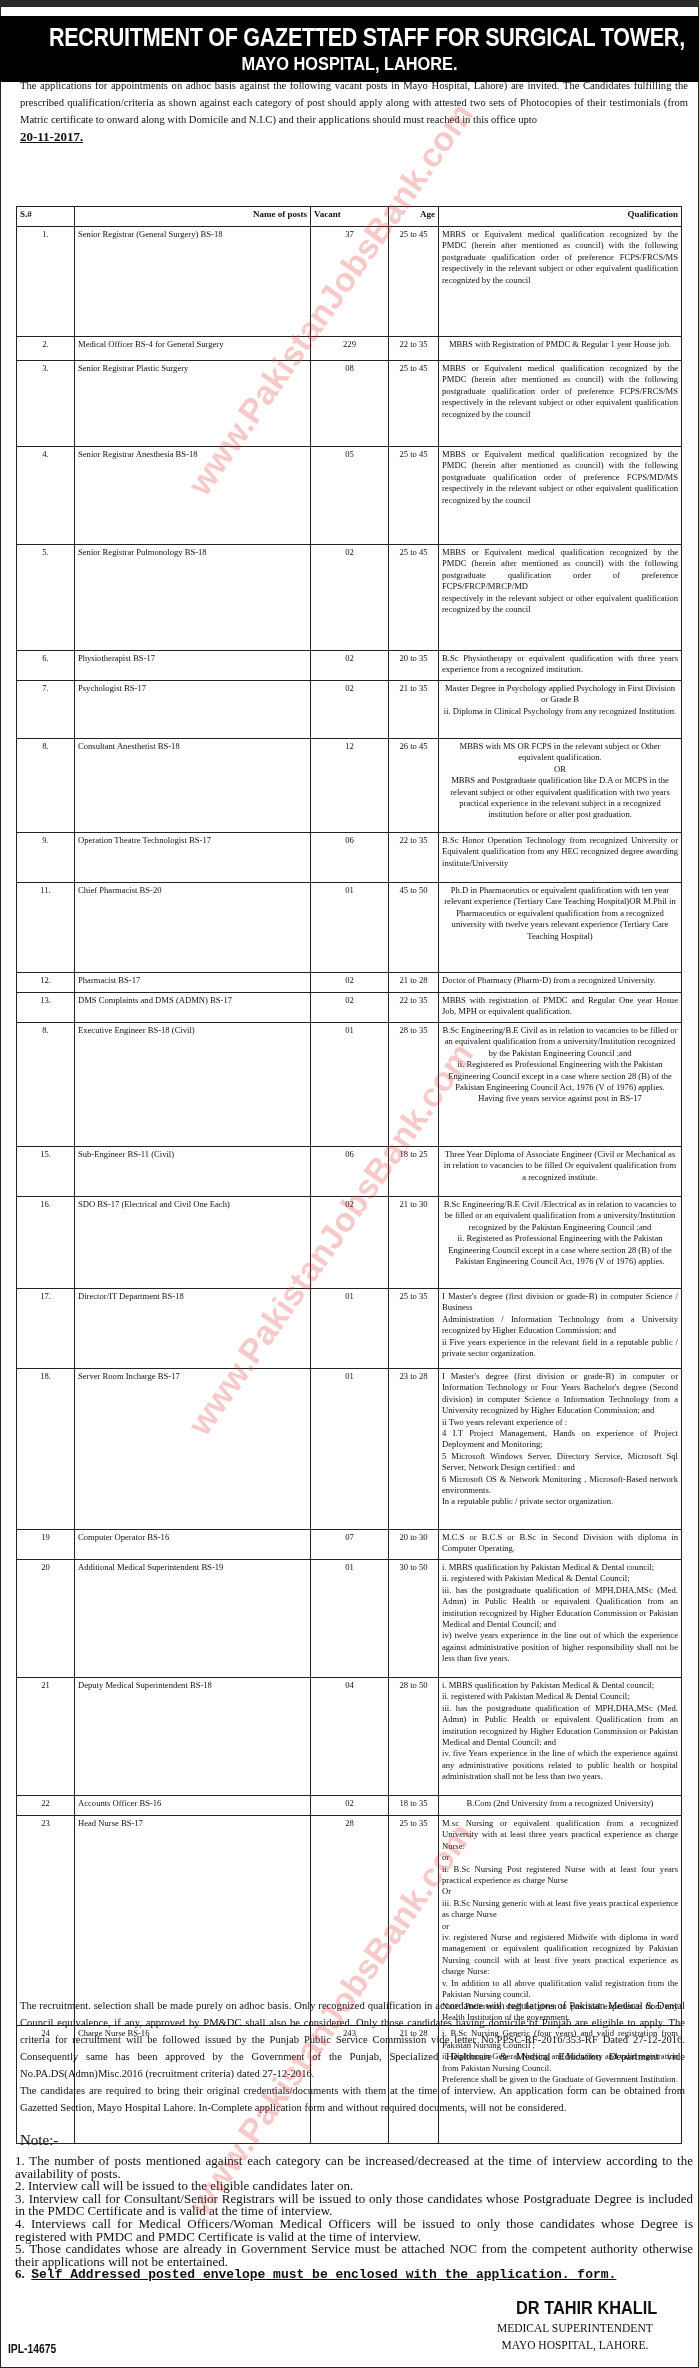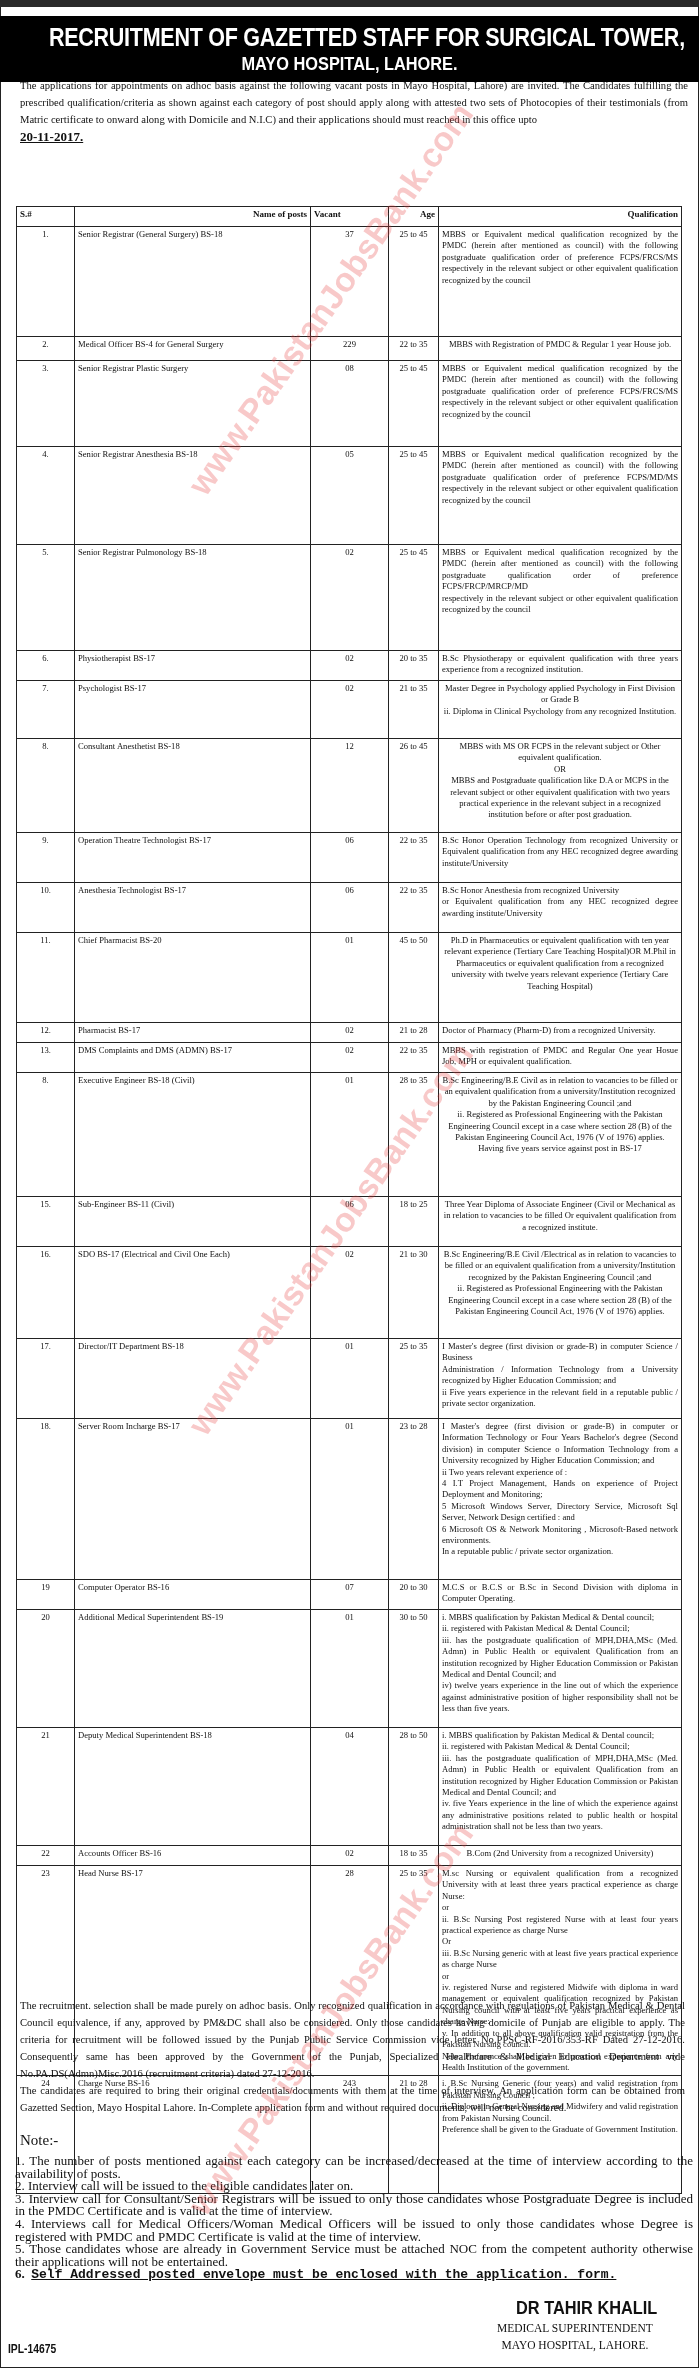--- a/index.html
+++ b/index.html
@@ -135,28 +135,20 @@
 OR
 MBBS and Postgraduate qualification like D.A or MCPS in the relevant subject or other equivalent qualification with two years practical experience in the relevant subject in a recognized institution before or after post graduation.</td>
       </tr>
       <tr style="height: 50px;">
         <td class="c-sn">9.</td>
         <td class="c-name">Operation Theatre Technologist BS-17</td>
         <td class="c-vac">06</td>
         <td class="c-age">22 to 35</td>
         <td class="c-q q">B.Sc Honor  Operation Technology from recognized University or Equivalent qualification from any HEC recognized degree awarding institute/University</td>
       </tr>
-      <tr style="height: 50px;">
-        <td class="c-sn">10.</td>
-        <td class="c-name">Anesthesia Technologist BS-17</td>
-        <td class="c-vac">06</td>
-        <td class="c-age">22 to 35</td>
-        <td class="c-q q">B.Sc Honor  Anesthesia from recognized University
-or Equivalent qualification from any HEC recognized degree awarding institute/University</td>
-      </tr>
       <tr style="height: 90px;">
         <td class="c-sn">11.</td>
         <td class="c-name">Chief Pharmacist BS-20</td>
         <td class="c-vac">01</td>
         <td class="c-age">45 to 50</td>
         <td class="c-q q center">Ph.D in Pharmaceutics or equivalent qualification with ten year relevant experience (Tertiary Care Teaching Hospital)OR M.Phil in Pharmaceutics or equivalent qualification from a recognized university with twelve years relevant experience (Tertiary Care Teaching Hospital)</td>
       </tr>
       <tr style="height: 20px;">
         <td class="c-sn">12.</td>
         <td class="c-name">Pharmacist BS-17</td>

